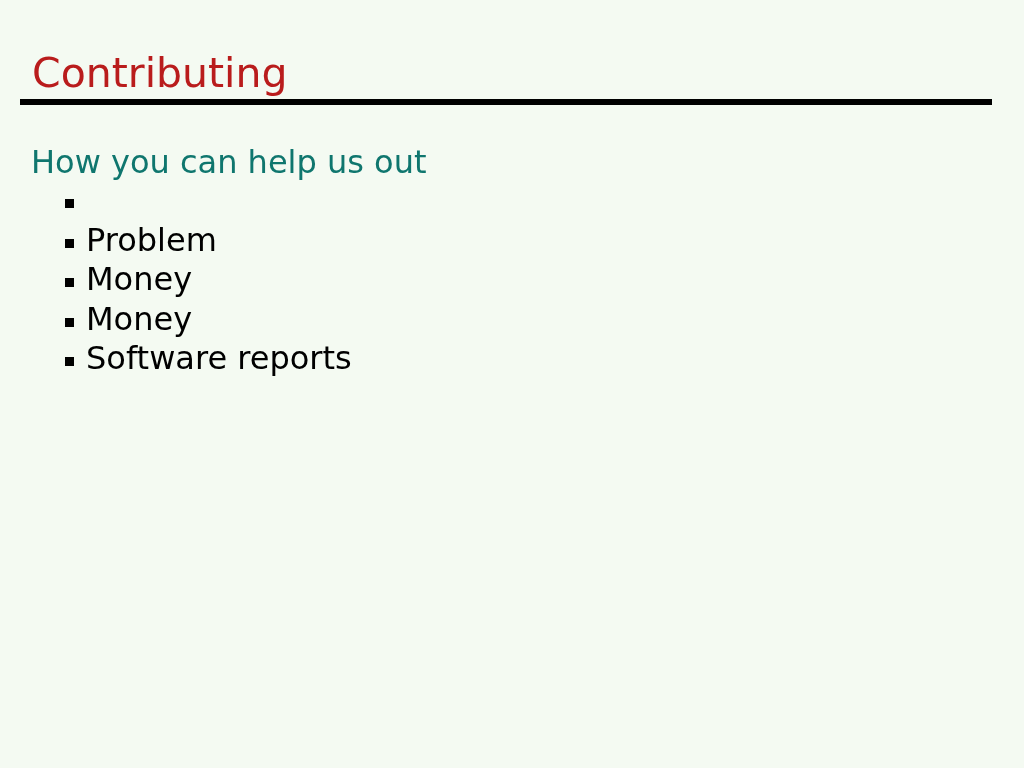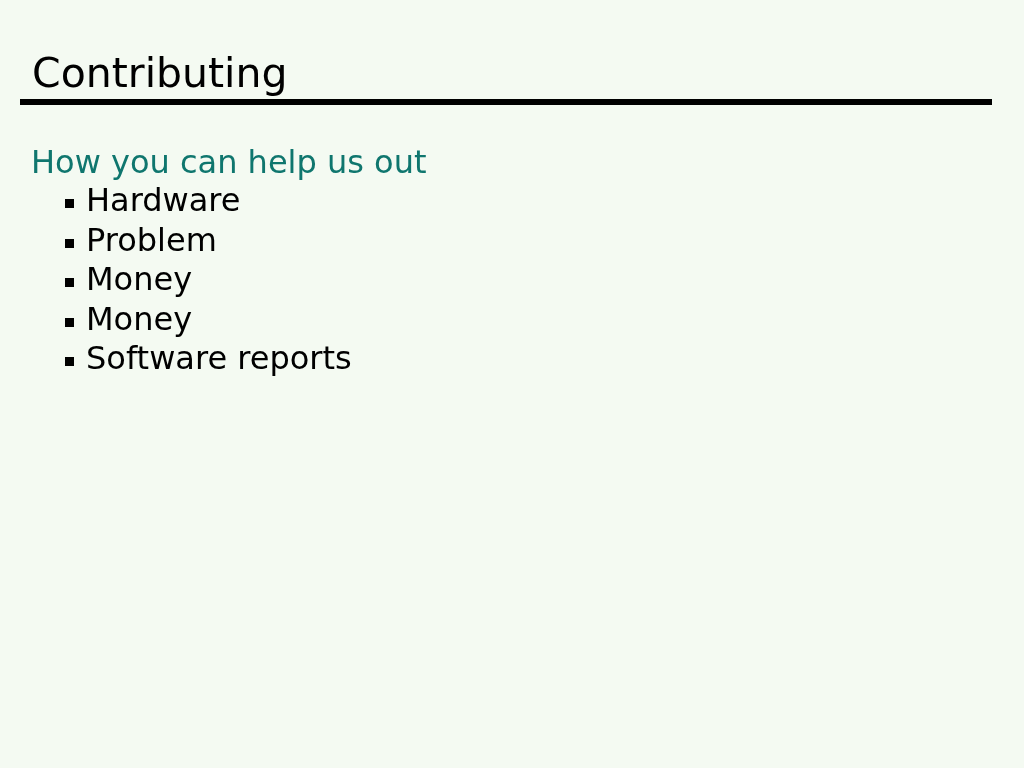--- a/index.html
+++ b/index.html
@@ -19,21 +19,21 @@
     background: #f4faf2;
     color: #000000;
   }
   .slide-title {
     position: absolute;
     left: 32px;
     top: 53px;
     font-size: 41px;
     line-height: 1;
     white-space: nowrap;
-    color: #000000;
+    color: #b91c1c;
   }
   .title-rule {
     position: absolute;
     left: 20px;
     top: 99px;
     width: 972px;
     height: 6px;
     background: #000000;
   }
   .body-heading {
@@ -78,21 +78,20 @@
   <div class="slide-title">Contributing</div>
 
   <div class="title-rule"></div>
 
   <div class="body-heading">How you can help us out</div>
 
   <ul class="bullet-list">
 
       <li>
         <span class="bullet-square"></span>
-        <span>Hardware</span>
       </li>
 
       <li>
         <span class="bullet-square"></span>
         <span>Problem</span>
       </li>
 
       <li>
         <span class="bullet-square"></span>
         <span>Money</span>

